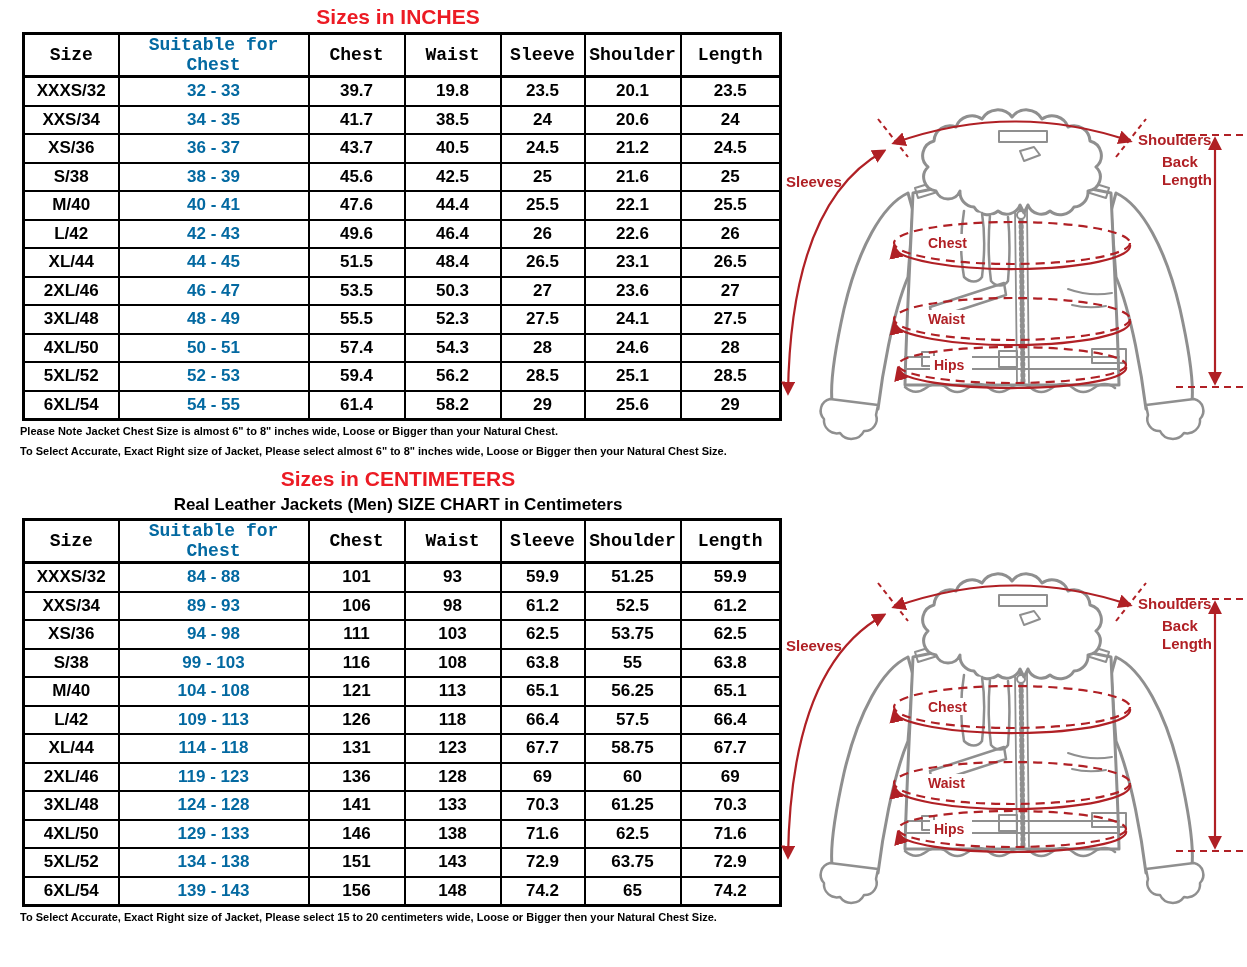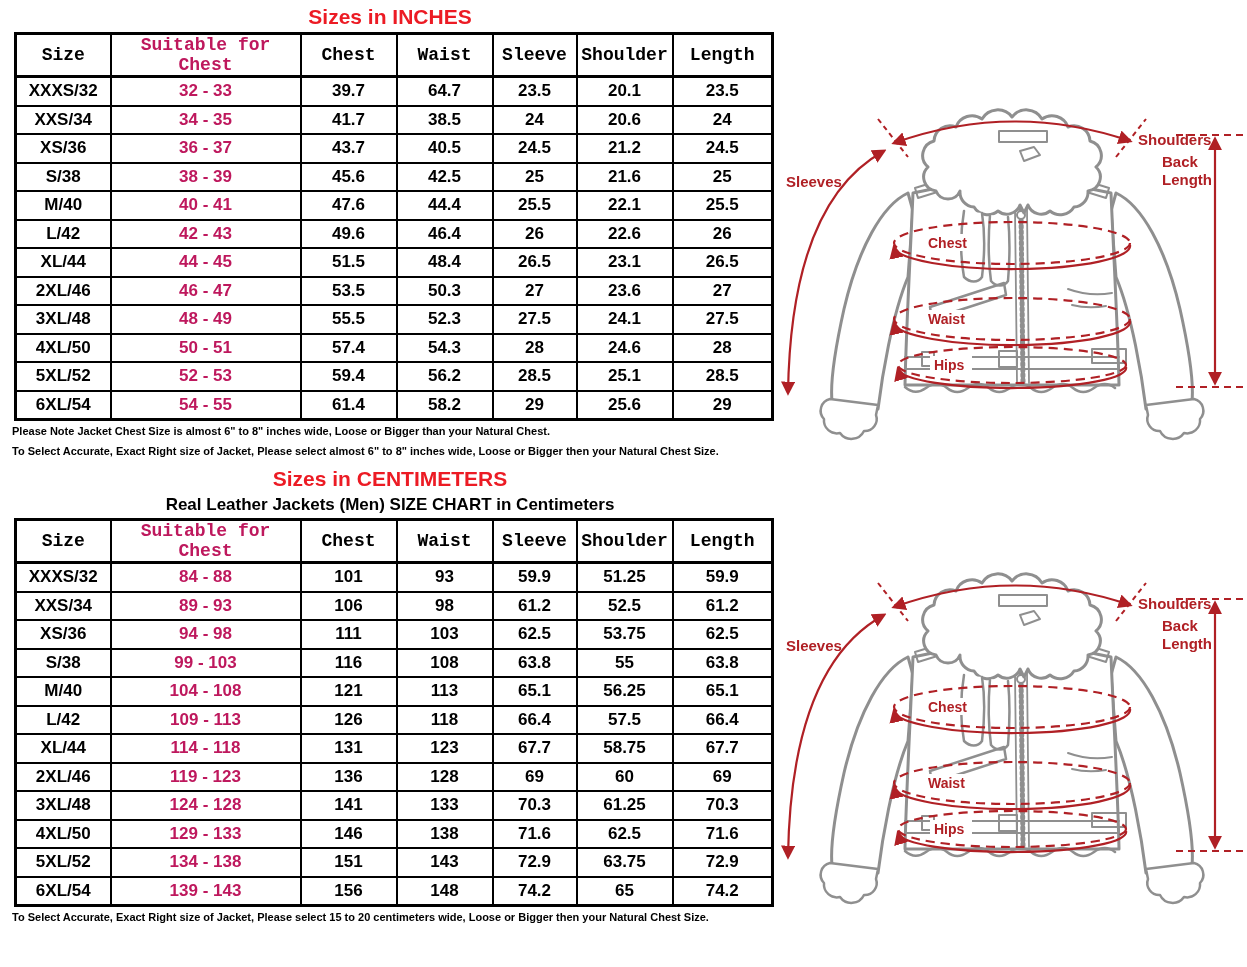--- a/index.html
+++ b/index.html
@@ -1,34 +1,34 @@
 <!DOCTYPE html>
 <html><head>
 <meta charset="utf-8">
 <style>
   html,body { margin:0; padding:0; }
   body {
     width:1247px; height:967px; background:#ffffff; position:relative;
     font-family:"Liberation Sans", sans-serif; font-weight:bold; color:#000;
     overflow:hidden;
   }
-  .tables-col { position:absolute; left:4px; top:0; width:780px; }
+  .tables-col { position:absolute; left:12px; top:0; width:780px; }
   .sec-title   { font-size:21px; line-height:25px; text-align:center; color:#ec1b24; margin:4px 0 3px; width:772px; }
   .sec-subtitle{ font-size:17px; line-height:21px; text-align:center; margin:0 0 3px; width:772px; }
   table.size-chart {
     border-collapse:collapse; table-layout:fixed; width:757px; margin-left:10px;
     border:3px solid #000;
   }
   table.size-chart th, table.size-chart td {
     border:2px solid #000; text-align:center; vertical-align:middle;
     font-weight:bold; padding:0; overflow:hidden;
   }
   table.size-chart th { font-size:18px; height:27px; border-bottom:3px solid #000;font-family:Liberation Mono, monospace; }
   table.size-chart td { font-size:17px; height:26.5px; }
-  .red { color:#be185d; }
+  .red { color:#0369a1; }
   .note { font-size:11px; line-height:19px; margin:1px 0 1px 8px; white-space:nowrap; }
   .sec2 .sec-title { margin-top:5px; }
   .diagram { position:absolute; left:772px; width:475px; height:352px; }
   .d1 { top:93px; }
   .d2 { top:557px; }
   .ann-label { fill:#b02025; font-family:"Liberation Sans",sans-serif; font-weight:bold; }
   .f15 { font-size:15px; } .f14 { font-size:14px; }
 </style>
 </head>
 <body>
@@ -56,21 +56,21 @@
           <th>Sleeve</th>
           <th>Shoulder</th>
           <th>Length</th>
         </tr>
       </thead>
       <tbody>
           <tr>
             <td>XXXS/32</td>
             <td class="red">32 - 33</td>
             <td>39.7</td>
-            <td>64.7</td>
+            <td>19.8</td>
             <td>23.5</td>
             <td>20.1</td>
             <td>23.5</td>
           </tr>
           <tr>
             <td>XXS/34</td>
             <td class="red">34 - 35</td>
             <td>41.7</td>
             <td>38.5</td>
             <td>24</td>

